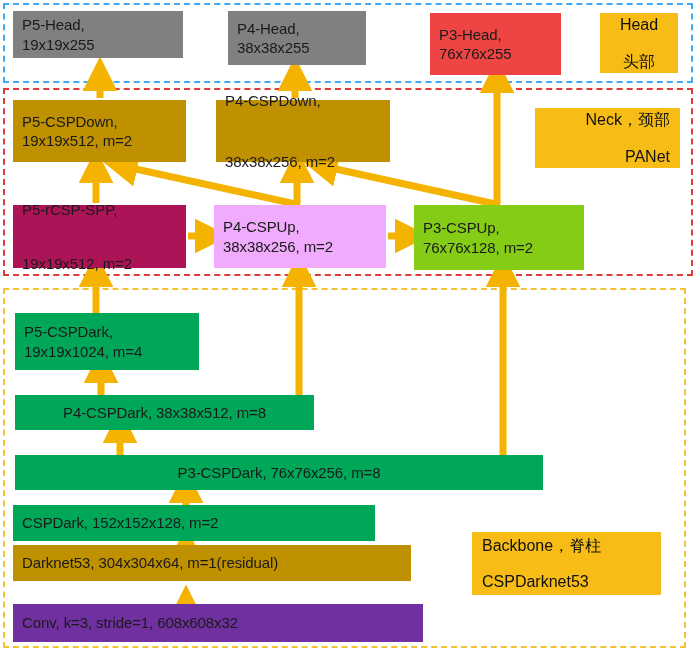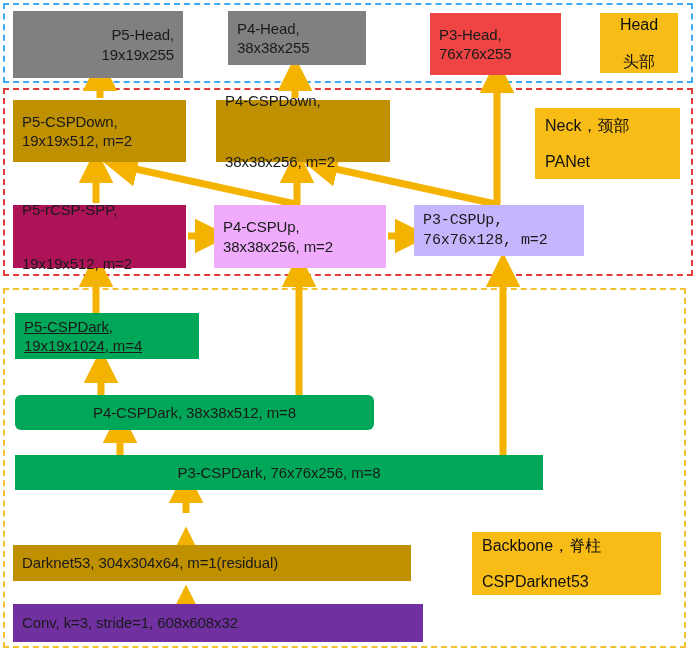--- a/index.html
+++ b/index.html
@@ -80,21 +80,21 @@
       <line x1="503" y1="458" x2="503" y2="272"></line>
 
       <line x1="101" y1="396" x2="101" y2="368"></line>
       <line x1="120" y1="456" x2="120" y2="428"></line>
       <line x1="186" y1="513" x2="186" y2="488"></line>
       <line x1="186" y1="572" x2="186" y2="546"></line>
       <line x1="186" y1="630" x2="186" y2="604"></line>
     </g>
   </svg>
 
-  <div class="node center" style="left:13px;top:11px;width:170px;height:67px;background:#808080;align-items:flex-end;text-align:left;">
+  <div class="node center" style="left:13px;top:11px;width:170px;height:47px;background:#808080;align-items:flex-start;text-align:left;">
     <span class="l1">P5-Head,</span>
     <span class="l2">19x19x255</span>
   </div>
 
   <div class="node left" style="left:228px;top:11px;width:138px;height:54px;background:#808080;">
     <span class="l1">P4-Head,</span>
     <span class="l2">38x38x255</span>
   </div>
 
   <div class="node left" style="left:430px;top:13px;width:131px;height:62px;background:#ef4444;">
@@ -110,53 +110,56 @@
   <div class="node left" style="left:13px;top:100px;width:173px;height:62px;background:#bf9000;">
     <span class="l1">P5-CSPDown,</span>
     <span class="l2">19x19x512, m=2</span>
   </div>
 
   <div class="node left" style="left:216px;top:100px;width:174px;height:62px;background:#bf9000;gap:42px;">
     <span class="l1">P4-CSPDown,</span>
     <span class="l2">38x38x256, m=2</span>
   </div>
 
-  <div class="legend" style="left:535px;top:108px;width:145px;height:71px;">
+  <div class="legend" style="left:535px;top:108px;width:145px;height:60px;text-align:right;">
     <span class="l1">Neck，颈部</span>
     <span class="l2">PANet</span>
   </div>
 
   <div class="node left" style="left:13px;top:205px;width:173px;height:63px;background:#ad1457;gap:35px;">
     <span class="l1">P5-rCSP-SPP,</span>
     <span class="l2">19x19x512, m=2</span>
   </div>
 
   <div class="node left" style="left:214px;top:205px;width:172px;height:63px;background:#f0abfc;">
     <span class="l1">P4-CSPUp,</span>
     <span class="l2">38x38x256, m=2</span>
   </div>
 
-  <div class="node left" style="left:414px;top:205px;width:170px;height:51px;background:#c4b5fd;font-family:Liberation Mono, monospace;">
+  <div class="node left" style="left:414px;top:205px;width:170px;height:65px;background:#84cc16;">
     <span class="l1">P3-CSPUp,</span>
     <span class="l2">76x76x128, m=2</span>
   </div>
 
-  <div class="node left" style="left:15px;top:313px;width:184px;height:46px;background:#00a758;text-decoration:underline;">
+  <div class="node left" style="left:15px;top:313px;width:184px;height:57px;background:#00a758;">
     <span class="l1">P5-CSPDark,</span>
     <span class="l2">19x19x1024, m=4</span>
   </div>
 
-  <div class="node center" style="left:15px;top:395px;width:359px;height:35px;background:#00a758;justify-content:center;border-radius:6px;">
+  <div class="node center" style="left:15px;top:395px;width:299px;height:35px;background:#00a758;justify-content:center;">
     <span class="l1">P4-CSPDark, 38x38x512, m=8</span>
   </div>
 
   <div class="node center" style="left:15px;top:455px;width:528px;height:35px;background:#00a758;text-align:center;">
     <span class="l1">P3-CSPDark, 76x76x256,  m=8</span>
   </div>
 
+  <div class="node left" style="left:13px;top:505px;width:362px;height:36px;background:#00a758;">
+    <span class="l1">CSPDark, 152x152x128, m=2</span>
+  </div>
 
   <div class="node left" style="left:13px;top:545px;width:398px;height:36px;background:#bf9000;">
     <span class="l1">Darknet53, 304x304x64, m=1(residual)</span>
   </div>
 
   <div class="node left" style="left:13px;top:604px;width:410px;height:38px;background:#7030a0;">
     <span class="l1">Conv, k=3, stride=1, 608x608x32</span>
   </div>
 
   <div class="legend" style="left:472px;top:515px;width:189px;height:63px;margin-top:17px;">

